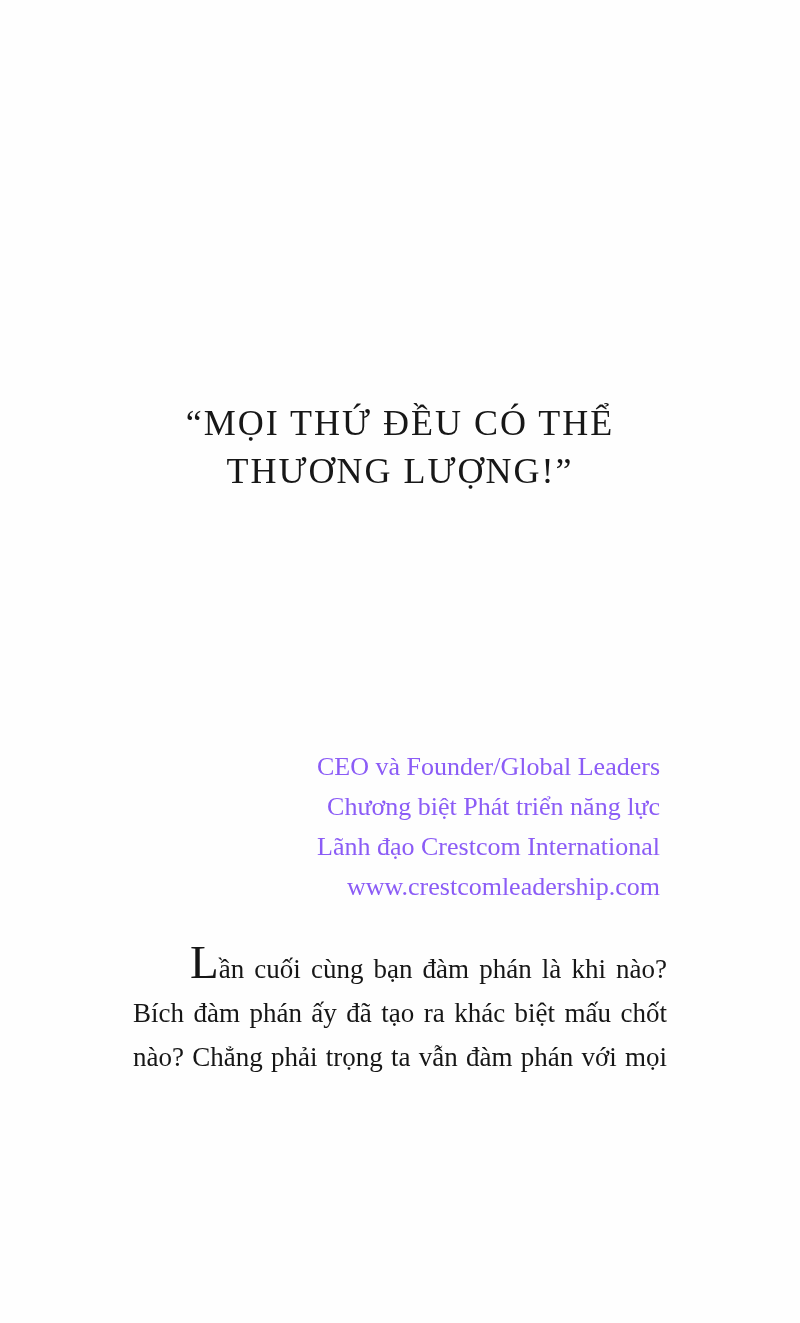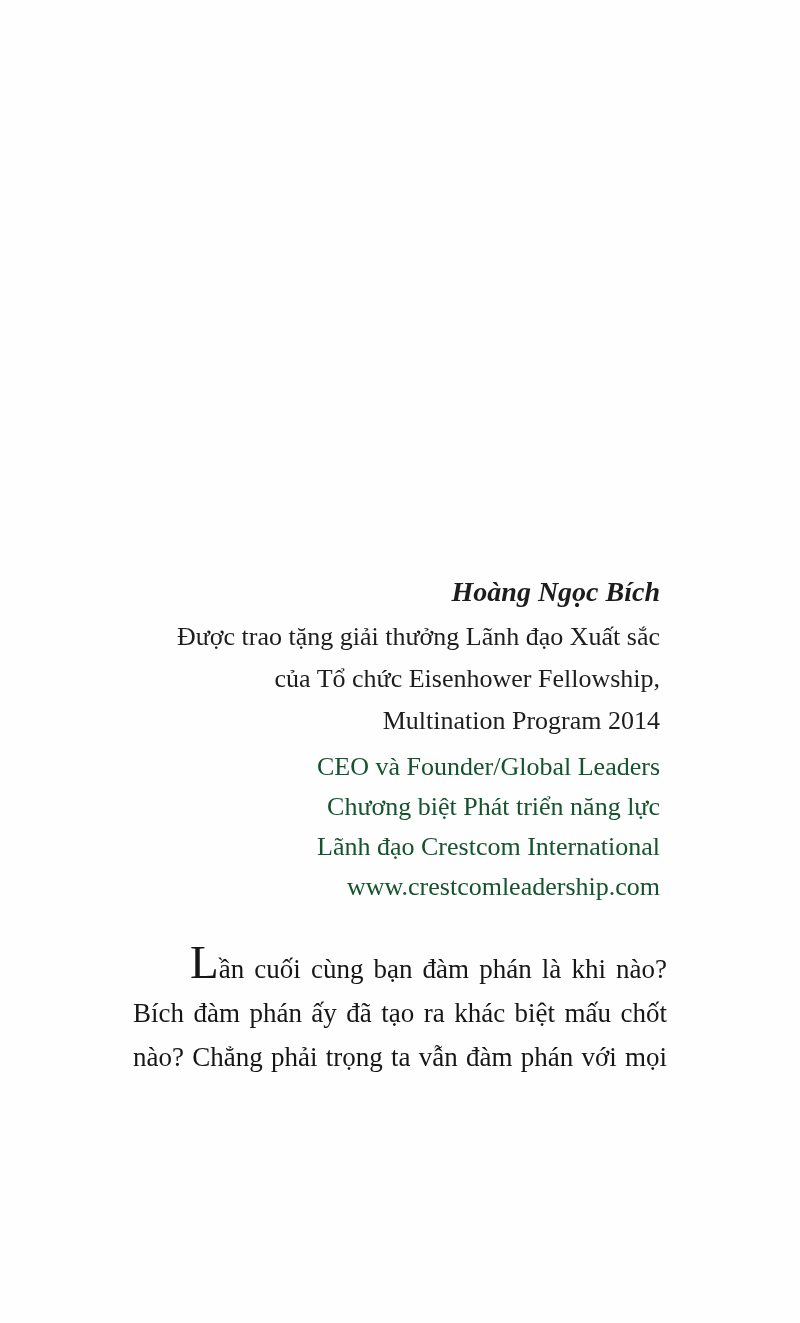--- a/index.html
+++ b/index.html
@@ -50,21 +50,21 @@
 
   
   .role-block {
     position: absolute;
     top: 747px;
     right: 140px;
     left: 135px;
     text-align: right;
     font-size: 26px;
     line-height: 40px;
-    color: #14532d;
+    color: #8b5cf6;
   }
 
   
   .body-block {
     position: absolute;
     top: 940px;
     left: 133px;
     width: 534px;
     font-size: 27px;
     line-height: 44px;
@@ -81,27 +81,25 @@
   .drop-cap {
     font-size: 47px;
     line-height: 44px;
   }
 </style>
 </head>
 <body>
 
 <div class="page">
 
+  <div class="chapter-title">
+    <div>“MỌI THỨ ĐỀU CÓ THỂ</div>
+    <div>THƯƠNG LƯỢNG!”</div>
+  </div>
 
-  <div class="byline-block">
-    <div class="author-name">Hoàng Ngọc Bích</div>
-    <div>Được trao tặng giải thưởng Lãnh đạo Xuất sắc</div>
-    <div>của Tổ chức Eisenhower Fellowship,</div>
-    <div>Multination Program 2014</div>
-  </div>
 
   <div class="role-block">
     <div>CEO và Founder/Global Leaders</div>
     <div>Chương biệt Phát triển năng lực</div>
     <div>Lãnh đạo Crestcom International</div>
     <div>www.crestcomleadership.com</div>
   </div>
 
   <div class="body-block">
     <div class="body-line first-line"><span class="drop-cap">L</span><span>ần cuối cùng bạn đàm phán là khi nào?</span></div>

